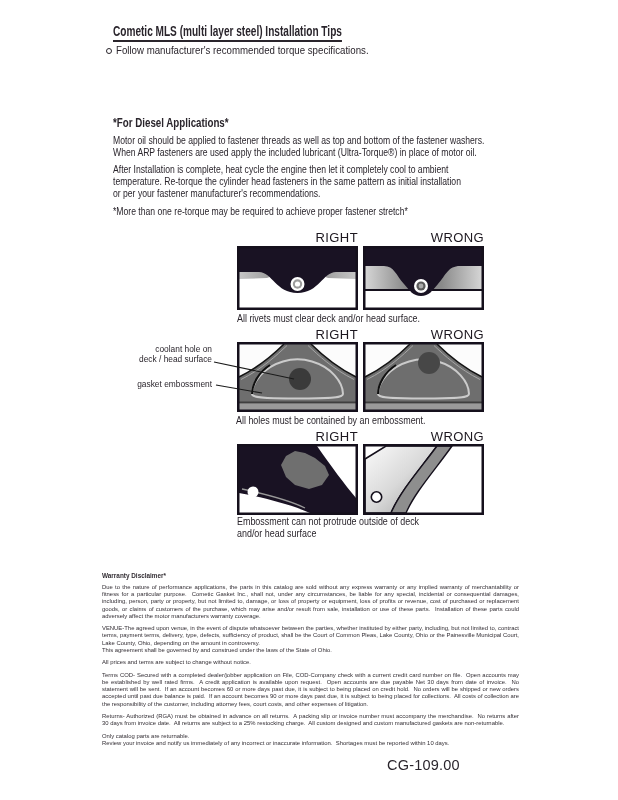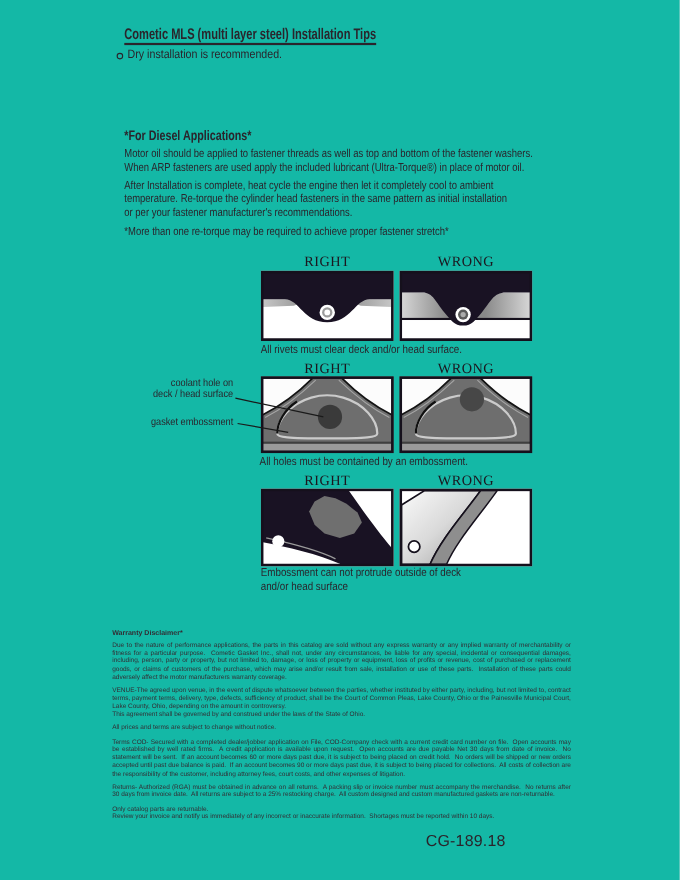--- a/index.html
+++ b/index.html
@@ -1,16 +1,16 @@
 <!DOCTYPE html>
 <html><head>
 <meta charset="utf-8">
 <style>
   html,body{margin:0;padding:0;background:#e8e8e8;}
-  .page{position:relative;width:618px;height:800px;background:#14b8a6;margin:0 auto;
+  .page{position:relative;width:618px;height:800px;background:#ffffff;margin:0 auto;
         font-family:"Liberation Sans",sans-serif;color:#2a252c;overflow:hidden;}
 
   
   .abs{position:absolute;}
   .condense{transform:scaleX(0.82);transform-origin:left top;}
   .prewrap{white-space:pre-wrap;}
 
   #title{left:113px;top:22px;}
   #title h1{margin:0;font-size:14px;font-weight:bold;letter-spacing:0;
             border-bottom:2px solid #2a252c;padding-bottom:1px;display:inline-block;
@@ -26,22 +26,22 @@
   .tip span.txt{transform:scaleX(0.88);transform-origin:left top;white-space:nowrap;}
 
   #diesel-heading{left:113px;top:116px;font-size:12.5px;font-weight:bold;
                   transform:scaleX(0.78);transform-origin:left top;white-space:nowrap;}
   .para{font-size:10.5px;line-height:12.2px;}
   #diesel-p1{left:113px;top:134px;}
   #diesel-p2{left:113px;top:163px;}
   #diesel-note{left:113px;top:205px;font-size:10.5px;}
 
   
-  .fig-label{position:absolute;width:121px;text-align:center;font-size:13px;
-             letter-spacing:0.4px;color:#1c171f;font-family:Liberation Serif, serif;}
+  .fig-label{position:absolute;width:121px;text-align:right;font-size:13px;
+             letter-spacing:0.4px;color:#1c171f;}
   .panel{position:absolute;line-height:0;}
   .caption{font-size:10.5px;transform:scaleX(0.85);transform-origin:left top;white-space:pre-wrap;}
   #fig3-cap{line-height:11.5px;}
 
   .ann{position:absolute;width:122px;text-align:right;font-size:9.5px;line-height:9.8px;
        transform:scaleX(0.88);transform-origin:right top;white-space:pre-line;}
   #leader-lines{position:absolute;left:0;top:0;pointer-events:none;}
 
   
   #legal{left:102px;top:572px;width:417px;font-size:5.9px;line-height:7.15px;color:#332e34;}
@@ -55,21 +55,21 @@
 
 <div class="page">
 
   <div class="abs" id="title">
     <h1>Cometic MLS (multi layer steel) Installation Tips</h1>
   </div>
 
   <div class="abs" id="tips">
     <div class="tip">
       <span class="ring"></span>
-      <span class="txt">Dry installation is recommended.</span>
+      <span class="txt">Follow manufacturer's recommended torque specifications.</span>
     </div>
   </div>
 
   <div class="abs" id="diesel-heading">*For Diesel Applications*</div>
   <div class="abs para condense prewrap" id="diesel-p1">Motor oil should be applied to fastener threads as well as top and bottom of the fastener washers.
 When ARP fasteners are used apply the included lubricant (Ultra-Torque®) in place of motor oil.</div>
   <div class="abs para condense prewrap" id="diesel-p2">After Installation is complete, heat cycle the engine then let it completely cool to ambient
 temperature. Re-torque the cylinder head fasteners in the same pattern as initial installation
 or per your fastener manufacturer's recommendations.</div>
   <div class="abs condense" id="diesel-note">*More than one re-torque may be required to achieve proper fastener stretch*</div>
@@ -213,15 +213,15 @@
     <p>Due to the nature of performance applications, the parts in this catalog are sold without any express warranty or any implied warranty of merchantability or fitness for a particular purpose.  Cometic Gasket Inc., shall not, under any circumstances, be liable for any special, incidental or consequential damages, including, person, party or property, but not limited to, damage, or loss of property or equipment, loss of profits or revenue, cost of purchased or replacement goods, or claims of customers of the purchase, which may arise and/or result from sale, installation or use of these parts.  Installation of these parts could adversely affect the motor manufacturers warranty coverage.</p>
     <p>VENUE-The agreed upon venue, in the event of dispute whatsoever between the parties, whether instituted by either party, including, but not limited to, contract terms, payment terms, delivery, type, defects, sufficiency of product, shall be the Court of Common Pleas, Lake County, Ohio or the Painesville Municipal Court, Lake County, Ohio, depending on the amount in controversy.
 This agreement shall be governed by and construed under the laws of the State of Ohio.</p>
     <p>All prices and terms are subject to change without notice.</p>
     <p>Terms COD- Secured with a completed dealer/jobber application on File, COD-Company check with a current credit card number on file.  Open accounts may be established by well rated firms.  A credit application is available upon request.  Open accounts are due payable Net 30 days from date of invoice.  No statement will be sent.  If an account becomes 60 or more days past due, it is subject to being placed on credit hold.  No orders will be shipped or new orders accepted until past due balance is paid.  If an account becomes 90 or more days past due, it is subject to being placed for collections.  All costs of collection are the responsibility of the customer, including attorney fees, court costs, and other expenses of litigation.</p>
     <p>Returns- Authorized (RGA) must be obtained in advance on all returns.  A packing slip or invoice number must accompany the merchandise.  No returns after 30 days from invoice date.  All returns are subject to a 25% restocking charge.  All custom designed and custom manufactured gaskets are non-returnable.</p>
     <p>Only catalog parts are returnable.
 Review your invoice and notify us immediately of any incorrect or inaccurate information.  Shortages must be reported within 10 days.</p>
   </div>
 
-  <div class="abs" id="footer-code">CG-189.18</div>
+  <div class="abs" id="footer-code">CG-109.00</div>
 
 </div>
 
 </body></html>

